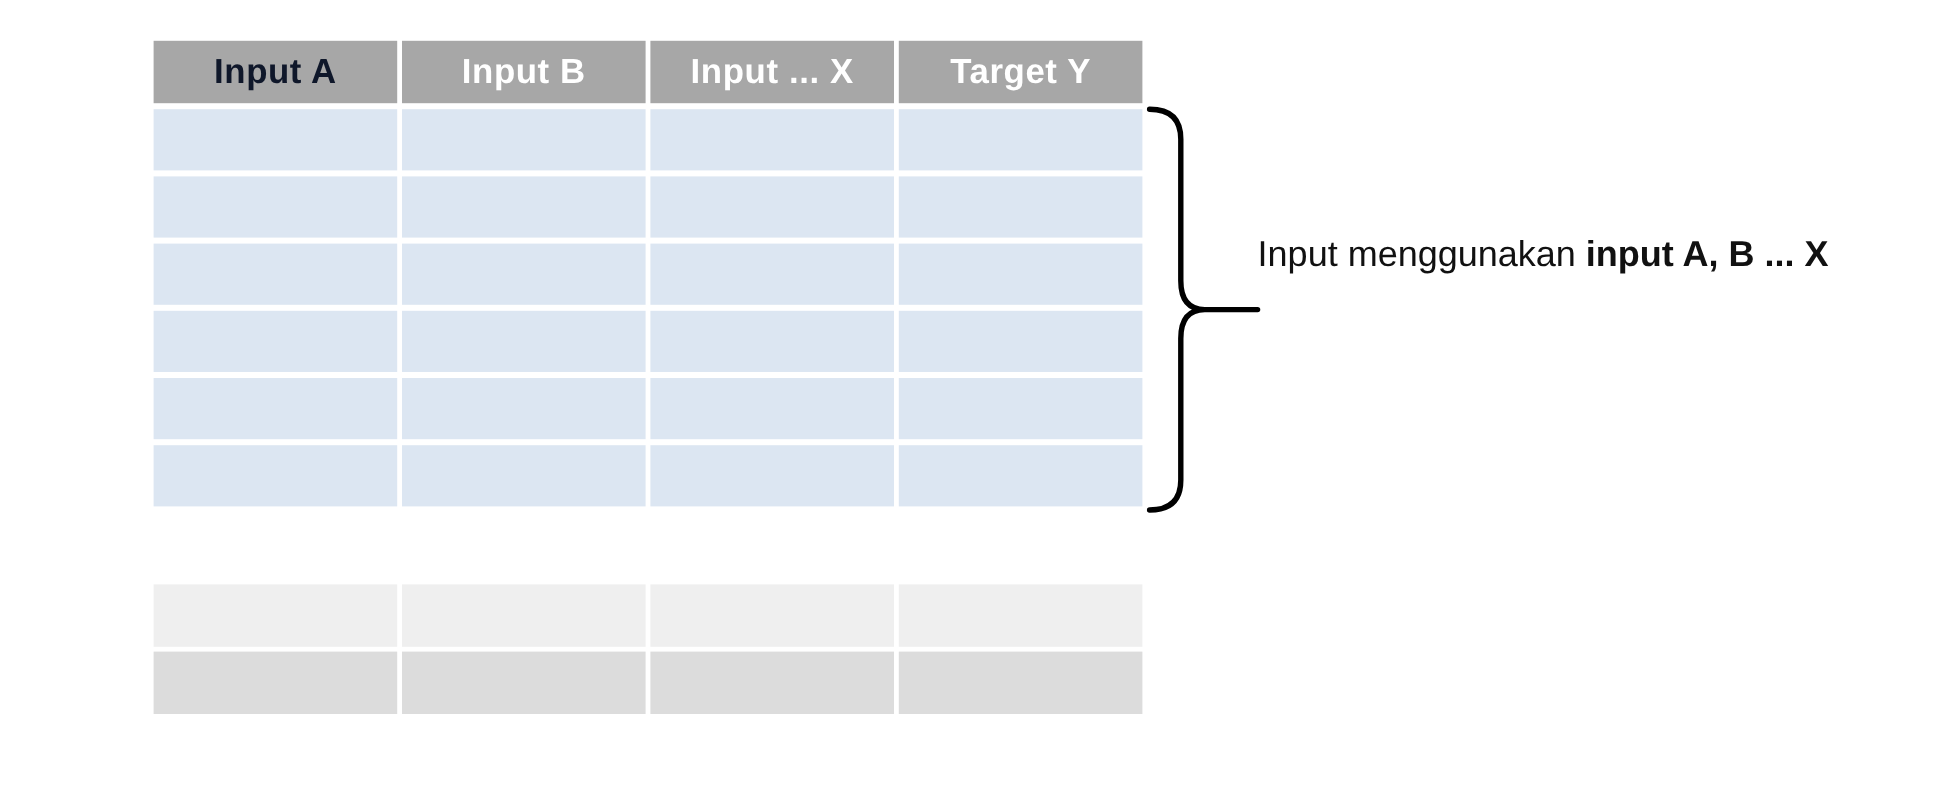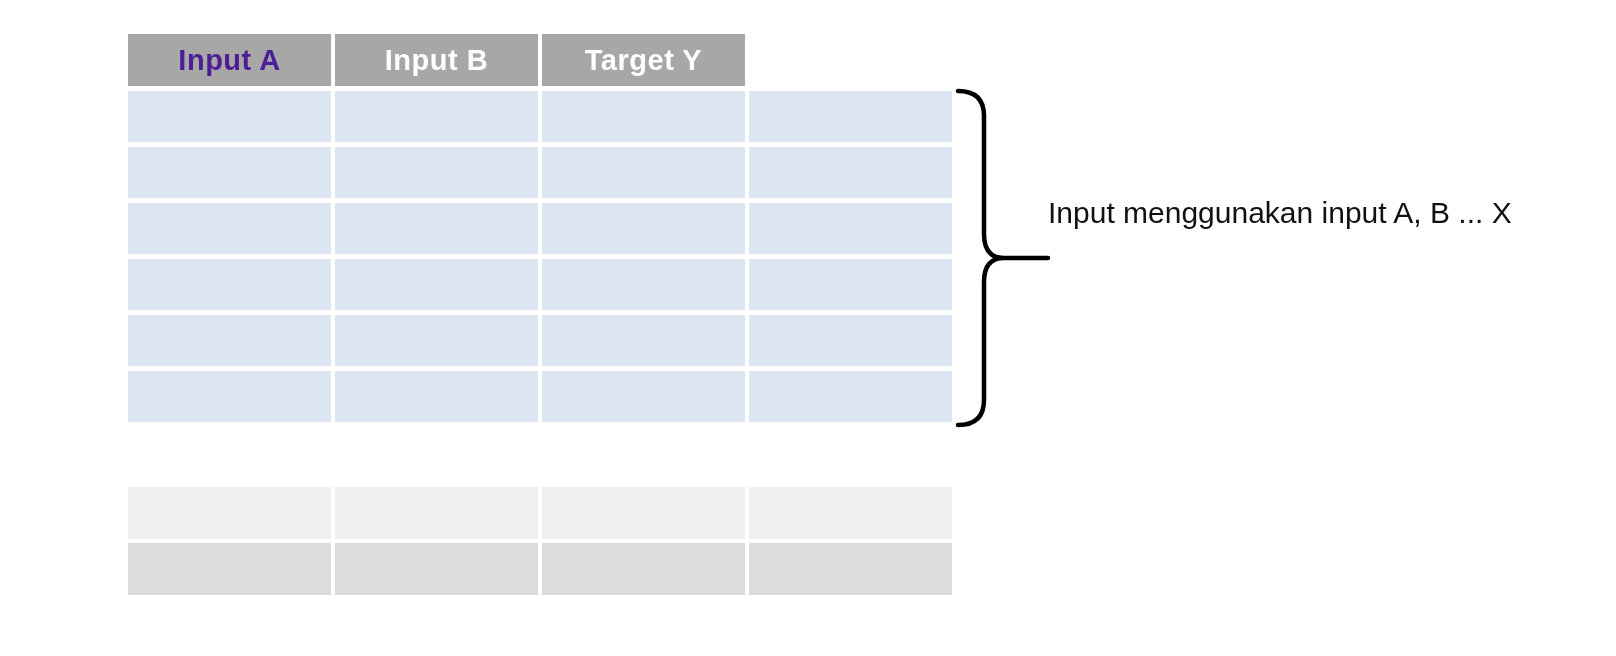--- a/index.html
+++ b/index.html
@@ -41,38 +41,39 @@
     left: 950px; top: 88px;
   }
   .annotation {
     position: absolute;
     left: 1048px; top: 193px;
     width: 560px;
     font-size: 30px;
     line-height: 40px;
     white-space: nowrap;
   }
-  .annotation .seg-bold { font-weight: normal; }
+  .annotation .seg-bold { font-weight: bold; }
   .hidden-grid {
     position: absolute;
     left: 128px; top: 487px; width: 824px;
     display: grid;
     grid-template-columns: repeat(4, 1fr);
     gap: 4px;
   }
   .hd { height: 52px; }
 </style>
 </head>
 <body>
 
 <div class="slide">
 
   <div class="thead">
-      <div class="th" style="background: rgb(167, 167, 167); color: #4c1d95;">Input A</div>
+      <div class="th" style="background: rgb(167, 167, 167); color: #0f172a;">Input A</div>
       <div class="th" style="background: rgb(167, 167, 167); color: rgb(255, 255, 255);">Input B</div>
+      <div class="th" style="background: rgb(167, 167, 167); color: rgb(255, 255, 255);">Input ... X</div>
       <div class="th" style="background: rgb(167, 167, 167); color: rgb(255, 255, 255);">Target Y</div>
     </div>
 
   <div class="tbody">
       <div class="td" style="background: rgb(220, 230, 242);"></div>
       <div class="td" style="background: rgb(220, 230, 242);"></div>
       <div class="td" style="background: rgb(220, 230, 242);"></div>
       <div class="td" style="background: rgb(220, 230, 242);"></div>
       <div class="td" style="background: rgb(220, 230, 242);"></div>
       <div class="td" style="background: rgb(220, 230, 242);"></div>

